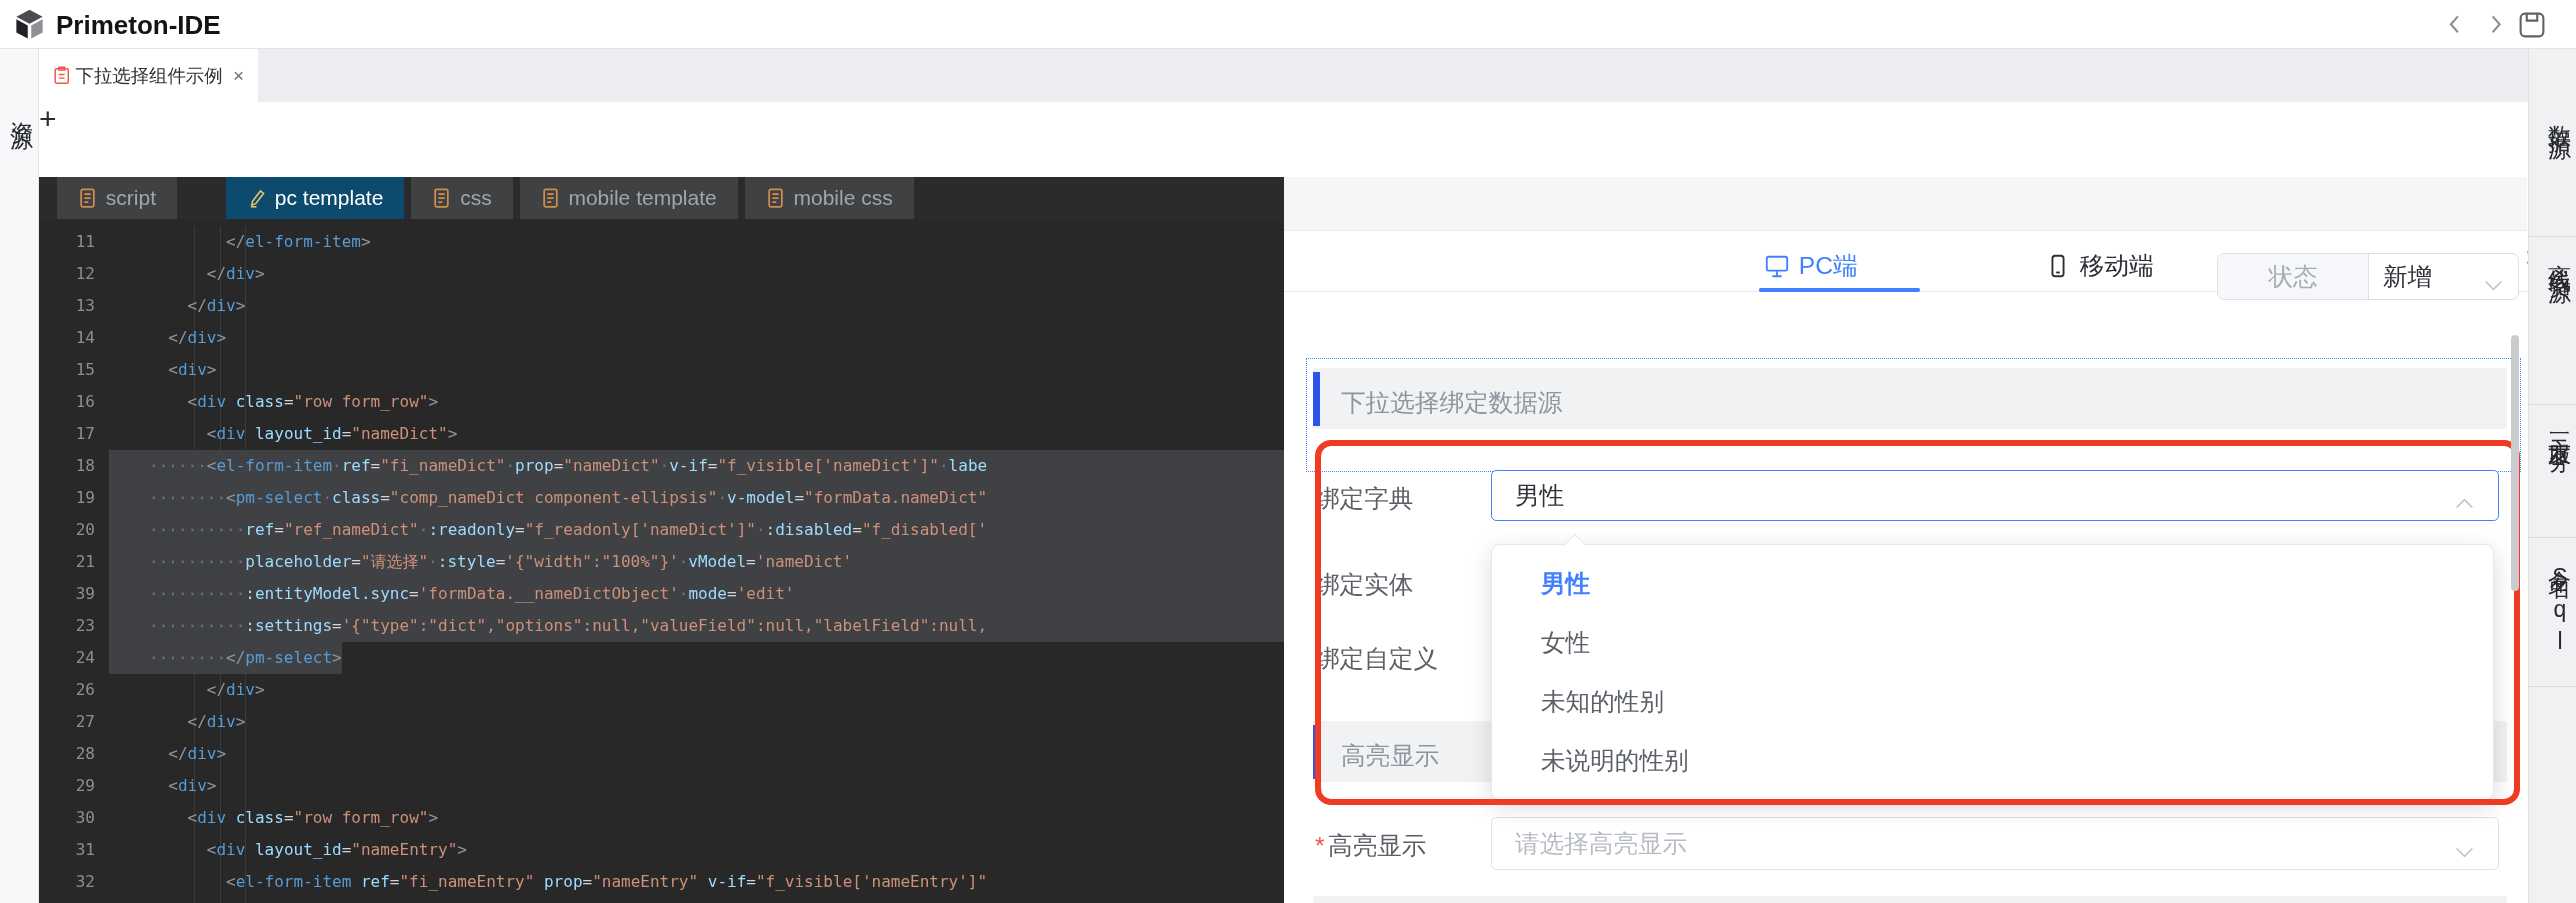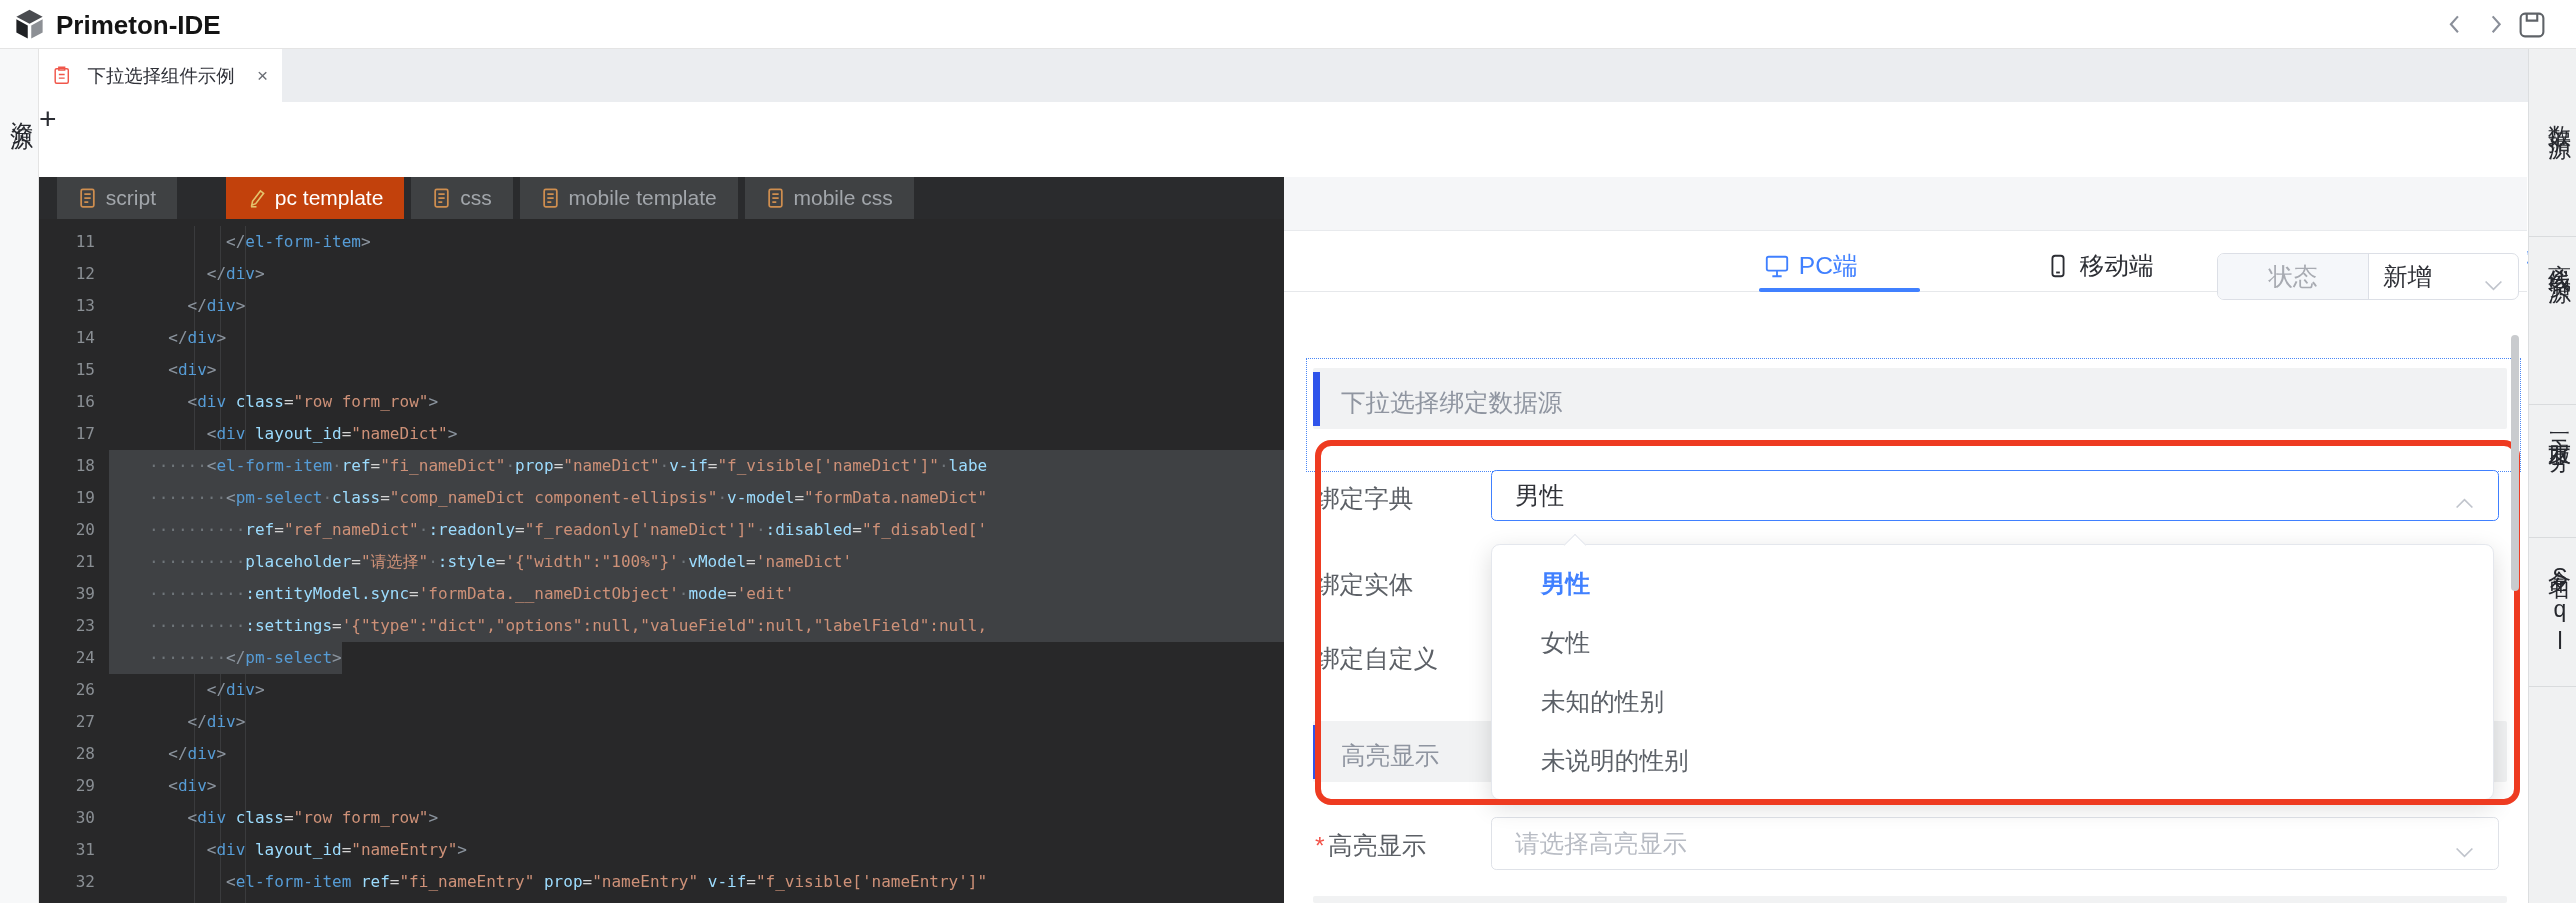--- a/index.html
+++ b/index.html
@@ -9,40 +9,40 @@
   #topbar{position:absolute;left:0;top:0;width:2576px;height:49px;background:#fff;border-bottom:0.9px solid #e4e4e4;z-index:20}
   #logo{position:absolute;left:12.3px;top:7px;width:35px;height:35px}
   #apptitle{position:absolute;left:56px;top:9.6px;font-size:26px;font-weight:bold;color:#141414}
   .navchev{position:absolute;top:12.3px;width:24.6px;height:24.6px;cursor:pointer}
   #save-btn{position:absolute;left:2518px;top:10.5px;width:28px;height:28px;cursor:pointer}
   
   #left-rail{position:absolute;left:0;top:49px;width:39px;height:854px;background:#f7f8f9;border-right:0.9px solid #e4e4e4;z-index:10}
   #left-rail .vtext{position:absolute;left:7px;top:54px;writing-mode:vertical-rl;text-orientation:upright;font-size:23px;letter-spacing:6.1px;color:#26282e}
   
   #doc-tabbar{position:absolute;left:39px;top:49px;width:2489px;height:53px;background:#ebedf0}
-  #doc-tab{position:absolute;left:0;top:0;height:53px;background:#fff;display:flex;align-items:center;padding:0 14px;gap:17px;cursor:pointer}
+  #doc-tab{position:absolute;left:0;top:0;height:53px;background:#fff;display:flex;align-items:center;padding:0 14px;gap:5px;cursor:pointer}
   #doc-tab .dlabel{font-size:18.4px;color:#2f3138}
   #doc-tab .dclose{font-size:19px;color:#6b6e75;margin-left:5.3px}
   #doc-underline{position:absolute;left:0;top:47px;height:5.3px;background:#3d6cd8}
   
   #view-row{position:absolute;left:39px;top:102px;width:2489px;height:75px;background:#fff}
   .vtab{position:absolute;top:125px;font-size:24.6px;cursor:pointer}
   #vtab-active{left:1219px;color:#4080ff}
   #vtab-default{left:1348px;color:#2b2d33}
   #vtab-add{left:1482px;top:119px;font-size:30px;color:#2b2d33;cursor:pointer}
   #vtab-underline{position:absolute;left:1208px;top:172px;width:121px;height:5.3px;background:#4080ff;border-radius:2.6px}
   #header-actions{position:absolute;left:2224px;top:102px;width:289px;height:75px;display:flex;justify-content:space-between;align-items:center}
   .hact{display:flex;flex-direction:column;align-items:center;gap:1.8px;cursor:pointer}
   .hact .hicon{width:26px;height:26px}
   .hact .hlabel{font-size:21px;color:#5d96f6;white-space:nowrap}
   
   #editor{position:absolute;left:39px;top:177px;width:1246px;height:726px;background:#282829;overflow:hidden}
   #editor-tab-strip{position:absolute;left:0;top:0;width:100%;height:42px;background:#2a2b2d;display:flex;align-items:stretch;gap:7px;padding-left:18px}
   .etab{display:flex;align-items:center;gap:8.8px;padding:0 21px;background:#3f4143;color:#a2a6ab;font-size:21px;cursor:pointer;white-space:nowrap}
-  .etab.active{background:#c2410c;color:#ffffff;margin-left:42px}
+  .etab.active{background:#0c4a6e;color:#ffffff;margin-left:42px}
   .eticon{width:19px;height:23px;display:inline-block}
   #code-area{position:absolute;left:0;top:42px;width:100%;height:684px;padding-top:7px;font-family:"DejaVu Sans Mono","Liberation Mono",monospace;font-size:16px}
   .iguide{position:absolute;top:49px;bottom:0;width:0.9px;background:#3a3b3d}
   .cline{display:flex;height:32px;line-height:32px;position:relative}
   .lnum{width:70px;padding-right:14px;text-align:right;color:#8a8f94;flex:none}
   .ccode{white-space:pre;padding-left:40px;overflow:hidden}
   .ccode.fullbg{background:#3f4144;flex:1}
   .ccode.inlinesel{background:#3f4144}
   .tk-p{color:#8b949e}.tk-t{color:#569cd6}.tk-a{color:#9cdcfe}
   .tk-o{color:#d4d4d4}.tk-s{color:#ce9178}.tk-d{color:#6f757a}.tk-w{color:#d4d4d4}

